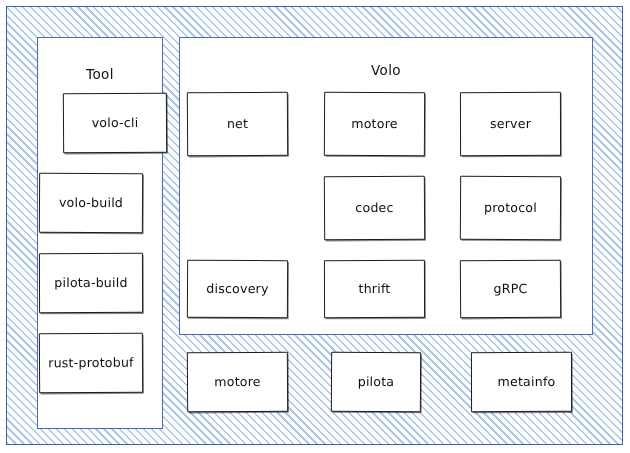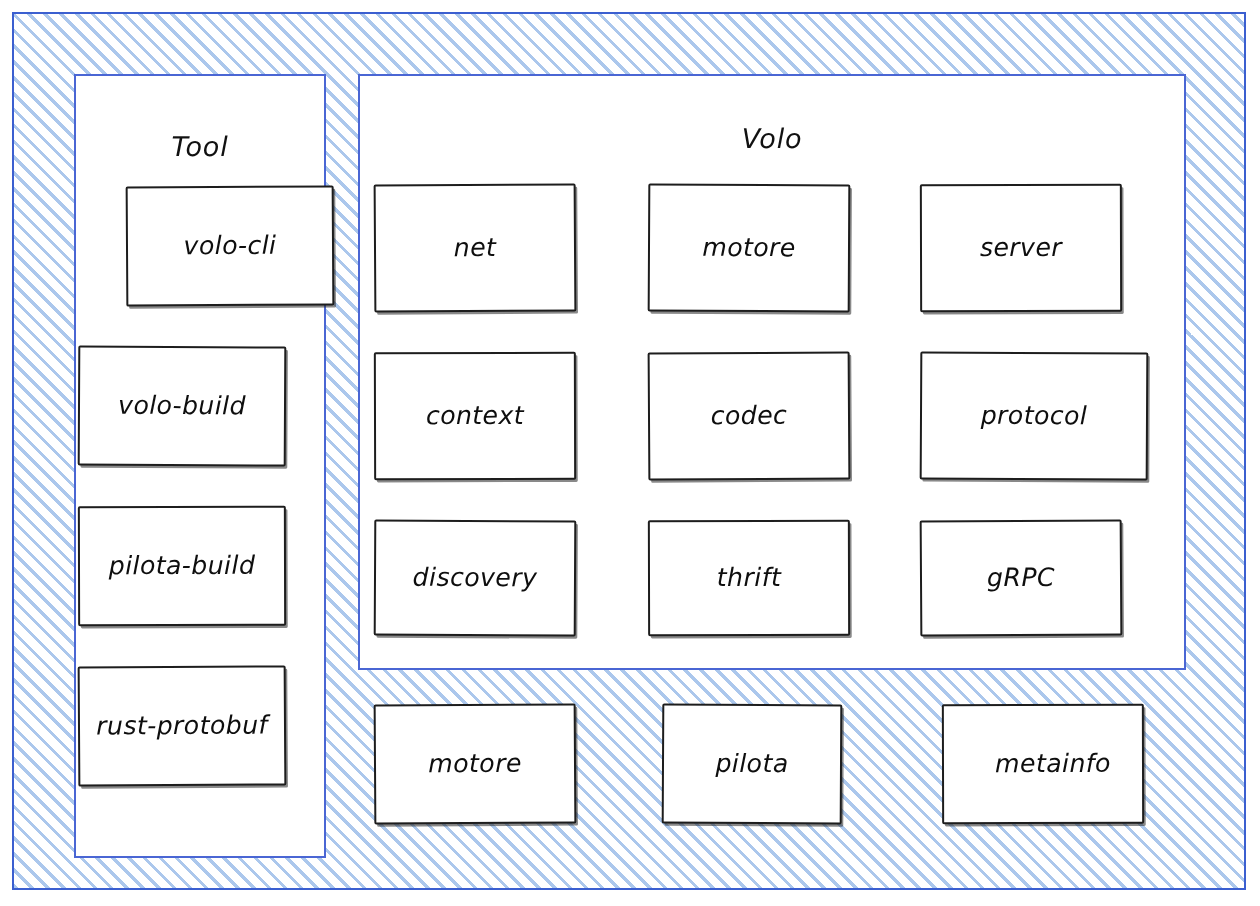--- a/index.html
+++ b/index.html
@@ -10,21 +10,20 @@
   body {
     font-family: "DejaVu Sans", sans-serif;
   }
 
   #canvas {
     position: relative;
     width: 630px;
     height: 453px;
     background: #ffffff;
     overflow: hidden;
-    font-style: italic;
   }
 
   
   .outer-container {
     position: absolute;
     left: 6px;
     top: 6px;
     width: 617px;
     height: 439px;
     box-sizing: border-box;
@@ -130,27 +129,24 @@
     <div class="node skew-a" style="left:180px; top:85px; width:101px; height:64px;">
       <span class="node-label">net</span>
     </div>
     <div class="node skew-b" style="left:317px; top:85px; width:101px; height:64px;">
       <span class="node-label">motore</span>
     </div>
     <div class="node skew-c" style="left:453px; top:85px; width:101px; height:64px;">
       <span class="node-label">server</span>
     </div>
 
-    <div class="node skew-c" style="left:180px; top:169px; width:101px; height:64px;">
-      <span class="node-label">context</span>
-    </div>
     <div class="node skew-a" style="left:317px; top:169px; width:101px; height:64px;">
       <span class="node-label">codec</span>
     </div>
-    <div class="node skew-b" style="left:453px; top:169px; width:114px; height:64px;">
+    <div class="node skew-b" style="left:453px; top:169px; width:101px; height:64px;">
       <span class="node-label">protocol</span>
     </div>
 
     <div class="node skew-b" style="left:180px; top:253px; width:101px; height:58px;">
       <span class="node-label">discovery</span>
     </div>
     <div class="node skew-c" style="left:317px; top:253px; width:101px; height:58px;">
       <span class="node-label">thrift</span>
     </div>
     <div class="node skew-a" style="left:453px; top:253px; width:101px; height:58px;">

